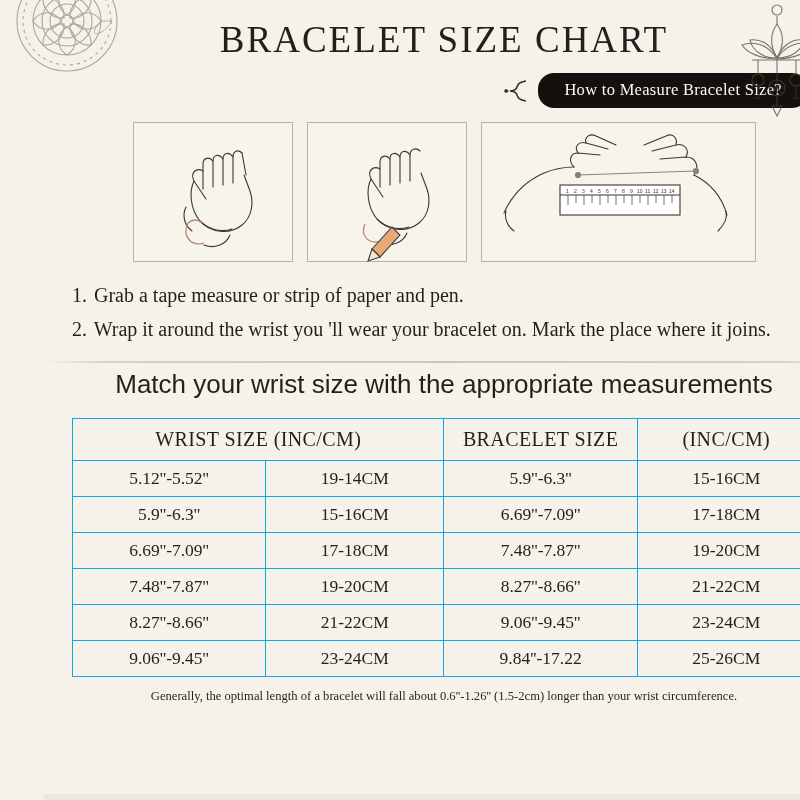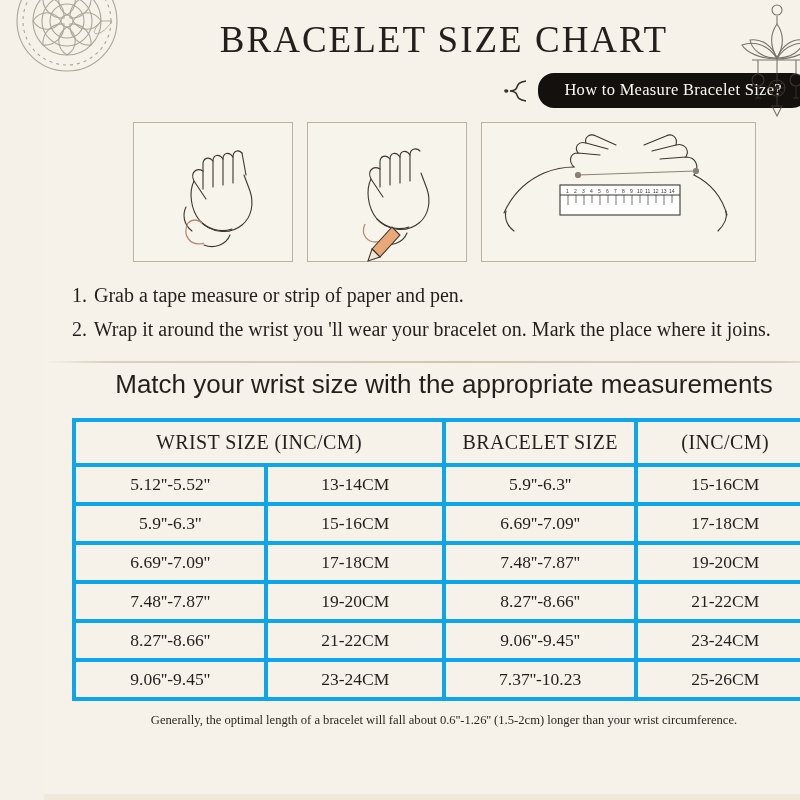--- a/index.html
+++ b/index.html
@@ -116,21 +116,21 @@
 
   
   table.size-table {
     border-collapse: collapse;
     width: 744px;
     margin: 6px auto 0;
     font-family: "Liberation Serif", serif;
   }
   table.size-table th,
   table.size-table td {
-    border: 4px solid #0ea5e9;
+    border: 1px solid #0ea5e9;
     text-align: center;
     font-weight: 400;
     color: #231f1c;
   }
   table.size-table th {
     font-size: 20px;
     padding: 9px 4px;
     letter-spacing: .4px;
   }
   table.size-table td {
@@ -343,21 +343,21 @@
     <thead>
       <tr>
         <th colspan="2">WRIST SIZE (INC/CM)</th>
         <th>BRACELET SIZE</th>
         <th>(INC/CM)</th>
       </tr>
     </thead>
     <tbody>
       <tr>
         <td>5.12''-5.52''</td>
-        <td>13-14CM</td>
+        <td>19-14CM</td>
         <td>5.9''-6.3''</td>
         <td>15-16CM</td>
       </tr>
       <tr>
         <td>5.9''-6.3''</td>
         <td>15-16CM</td>
         <td>6.69''-7.09''</td>
         <td>17-18CM</td>
       </tr>
       <tr>
@@ -374,21 +374,21 @@
       </tr>
       <tr>
         <td>8.27''-8.66''</td>
         <td>21-22CM</td>
         <td>9.06''-9.45''</td>
         <td>23-24CM</td>
       </tr>
       <tr>
         <td>9.06''-9.45''</td>
         <td>23-24CM</td>
-        <td>7.37''-10.23</td>
+        <td>9.84''-17.22</td>
         <td>25-26CM</td>
       </tr>
     </tbody>
   </table>
 
   <div class="footnote">Generally, the optimal length of a bracelet will fall about 0.6''-1.26'' (1.5-2cm) longer than your wrist circumference.</div>
   <div class="bottom-rule"></div>
 </div>
 
 </body></html>

